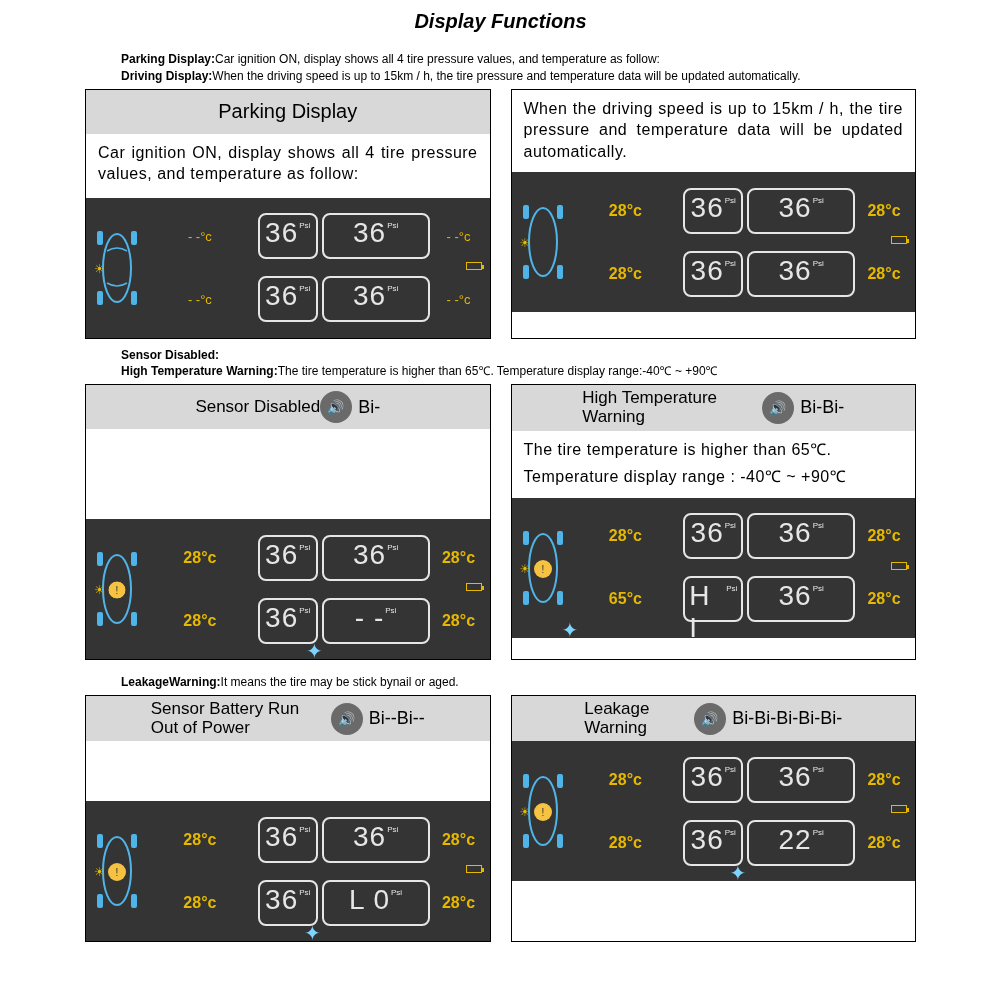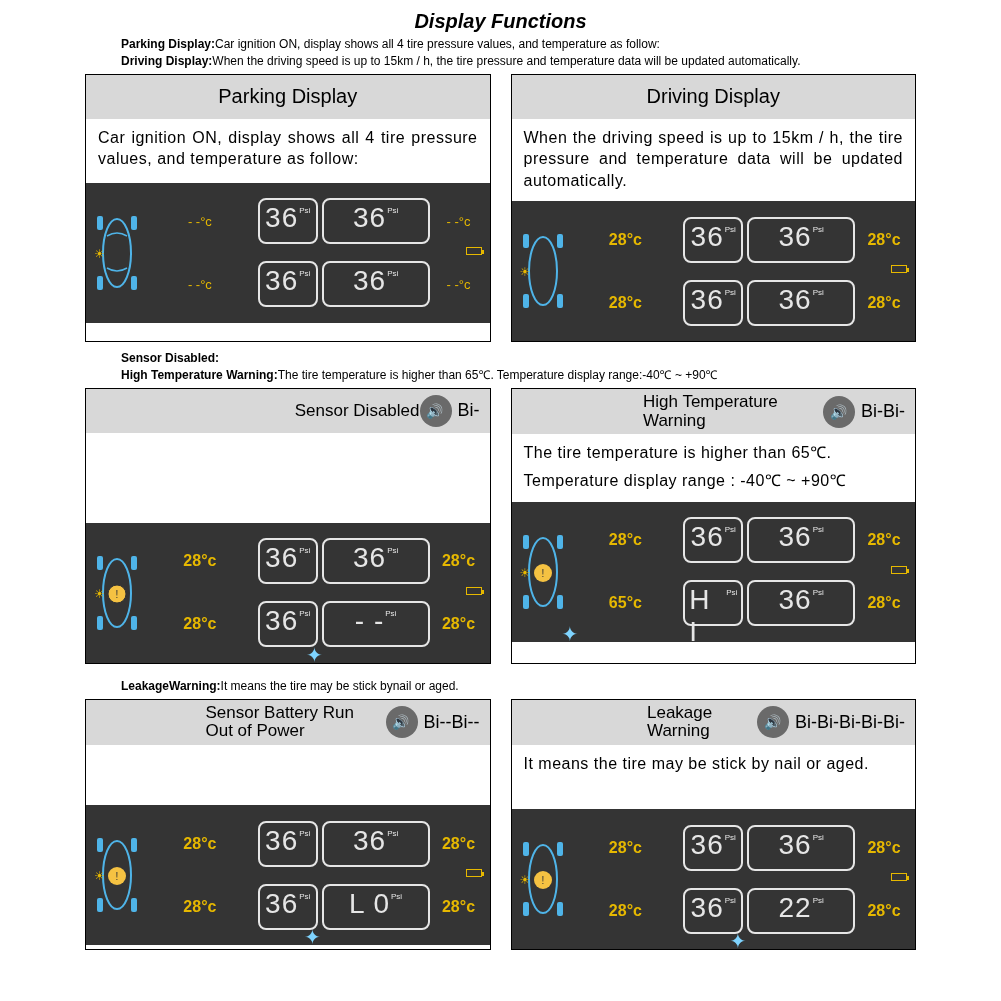--- a/index.html
+++ b/index.html
@@ -1,22 +1,22 @@
 <!DOCTYPE html>
 <html><head>
 <meta charset="utf-8">
 <style>
 * { margin: 0; padding: 0; box-sizing: border-box; }
 body { font-family: Arial, sans-serif; background: #fff; width: 1001px; padding: 10px 85px; font-size: 13px; }
-.main-title { font-size: 20px; font-weight: bold; font-style: italic; text-align: center; margin-bottom: 3px; }
+.main-title { font-size: 20px; font-weight: bold; font-style: italic; text-align: center; margin-bottom: 18px; }
 .intro-line { font-size: 12px; line-height: 1.4; padding-left: 36px; }
 .intro-line b { font-weight: bold; }
 .panels { display: flex; gap: 20px; margin-top: 4px; margin-bottom: 8px; }
 .panel { border: 1px solid #000; width: 406px; display: flex; flex-direction: column; }
-.panel-header { background: #d8d8d8; padding: 4px 10px; display: flex; align-items: center; justify-content: flex-end; min-height: 44px; font-size: 17px; }
+.panel-header { background: #d8d8d8; padding: 4px 10px; display: flex; align-items: center; justify-content: center; min-height: 44px; font-size: 17px; }
 .panel-header.center { justify-content: center; font-size: 20px; }
 .sound-wrap { display: flex; align-items: center; gap: 6px; }
 .sound-icon { width: 32px; height: 32px; border-radius: 50%; background: #6a6a6a; display: flex; align-items: center; justify-content: center; color: #fff; font-size: 14px; }
 .sound-text { font-size: 18px; }
 .panel-body { padding: 8px 12px 10px; font-size: 16px; line-height: 1.35; letter-spacing: 0.5px; text-align: justify; min-height: 64px; }
 .lcd { background: #343434; margin: 0; padding: 10px 6px 10px 6px; display: grid; grid-template-columns: 50px 1fr 60px 1fr 50px; grid-template-rows: 1fr 1fr; gap: 6px 4px; align-items: center; height: 140px; position: relative; }
 .temp { color: #e6b800; font-size: 16px; font-weight: bold; text-align: center; }
 .temp-dash { color: #e6b800; font-size: 13px; text-align: center; }
 .psi-box { border: 2px solid #e6e6e6; border-radius: 8px; padding: 2px 4px; display: flex; align-items: baseline; justify-content: center; height: 46px; background: #343434; }
 .psi-val { font-family: 'Arial Black', sans-serif; font-size: 28px; color: #e6e6e6; letter-spacing: 1px; }
@@ -72,21 +72,20 @@
           <span class="psi-val">36</span>
           <span class="psi-unit">Psi</span>
         </div>
       <div class="temp-dash">- -°c</div>
       <span class="sun-icon">☀</span>
       <span class="bat-icon"></span>
     </div>
   </div>
 
   <div class="panel">
-    <div class="panel-header center">Driving Display</div>
     <div class="panel-body">When the driving speed is up to 15km / h, the tire pressure and temperature data will be updated automatically.</div>
     <div class="lcd">
       <div class="temp">28°c</div>
       <div class="psi-box">
           <span class="psi-val">36</span>
           <span class="psi-unit">Psi</span>
         </div>
       <div class="car-cell">
           <svg class="car-svg" viewBox="0 0 44 90">
             <ellipse cx="22" cy="45" rx="14" ry="34" fill="none" stroke="#4fb4e8" stroke-width="2"></ellipse>
@@ -274,21 +273,20 @@
   </div>
 
   <div class="panel">
     <div class="panel-header">
       <span style="max-width:110px; line-height:1.1;">Leakage Warning</span>
       <span class="sound-wrap">
           <span class="sound-icon">🔊</span>
           <span class="sound-text">Bi-Bi-Bi-Bi-Bi-</span>
         </span>
     </div>
-    <div class="panel-body">It means the tire may be stick by nail or aged.</div>
     <div class="lcd">
       <div class="temp">28°c</div>
       <div class="psi-box">
           <span class="psi-val">36</span>
           <span class="psi-unit">Psi</span>
         </div>
       <div class="car-cell">
           <svg class="car-svg" viewBox="0 0 44 90">
             <ellipse cx="22" cy="45" rx="14" ry="34" fill="none" stroke="#4fb4e8" stroke-width="2"></ellipse>
             <rect x="2" y="8" width="6" height="14" rx="2" fill="#4fb4e8"></rect>

